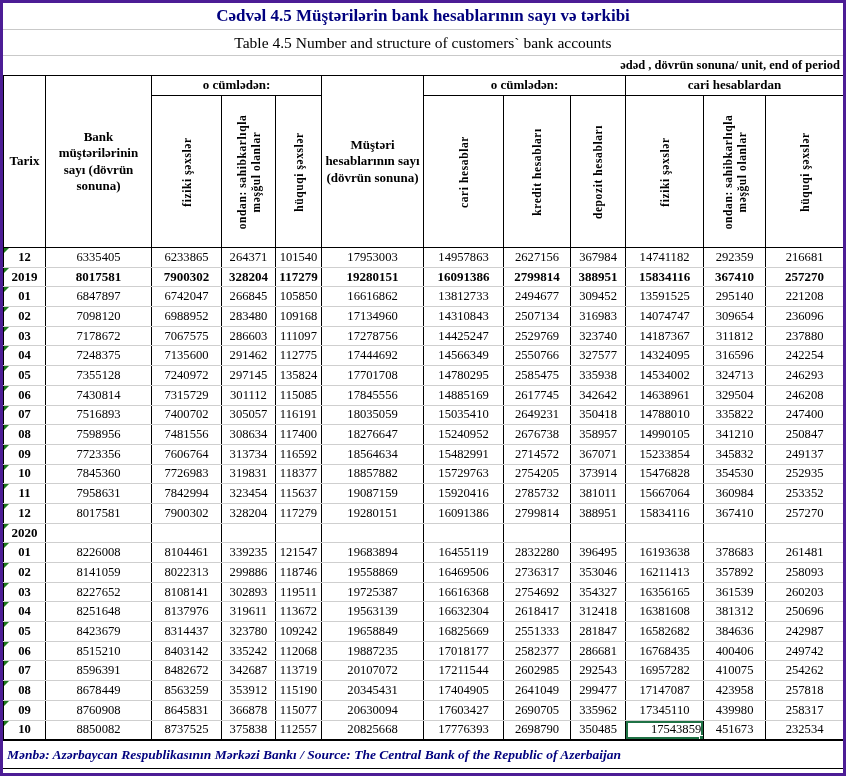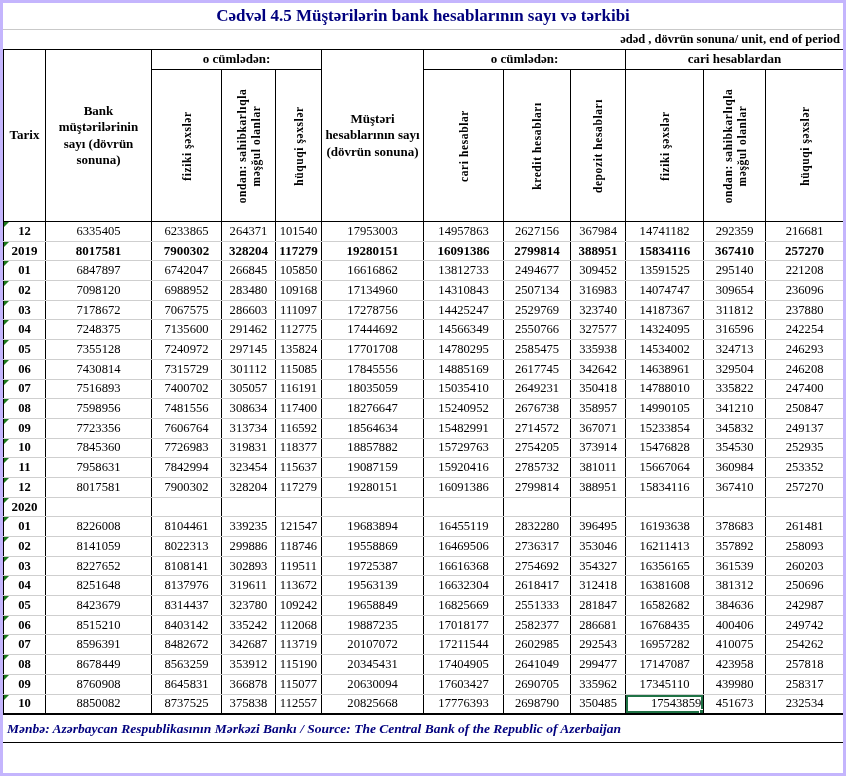--- a/index.html
+++ b/index.html
@@ -1,18 +1,18 @@
 <!DOCTYPE html>
 <html lang="az"><head>
 <meta charset="utf-8">
 <style>
   html,body { margin:0; padding:0; background:#fff; }
   .frame {
     width:846px; height:776px; box-sizing:border-box;
-    border:3px solid #c4b5fd; background:#fff; overflow:hidden;
+    border:3px solid #4c1d95; background:#fff; overflow:hidden;
     font-family:"Liberation Serif","DejaVu Serif",serif; color:#000;
   }
   
   .titlebar { height:26px; display:flex; align-items:center; justify-content:center;
               border-bottom:1px solid #c9c9c9; }
   .title  { font-size:17px; font-weight:bold; color:#00007E; }
   .subbar { height:25px; display:flex; align-items:center; justify-content:center;
             border-bottom:1px solid #c9c9c9; }
   .subtitle { font-size:15.5px; color:#000; }
   .unitbar { height:19px; display:flex; align-items:center; justify-content:flex-end;
@@ -50,20 +50,23 @@
 </style>
 </head>
 <body>
 
 <div class="frame">
 
   <div class="titlebar">
     <div class="title">Cədvəl 4.5 Müştərilərin bank hesablarının sayı və tərkibi</div>
   </div>
 
+  <div class="subbar">
+    <div class="subtitle">Table 4.5 Number and structure of customers` bank accounts</div>
+  </div>
 
   <div class="unitbar">
     <div class="unit">ədəd , dövrün sonuna/ unit, end of period</div>
   </div>
 
   <table>
     <colgroup>
       <col style="width:42px">
         <col style="width:106px">
         <col style="width:70px">

